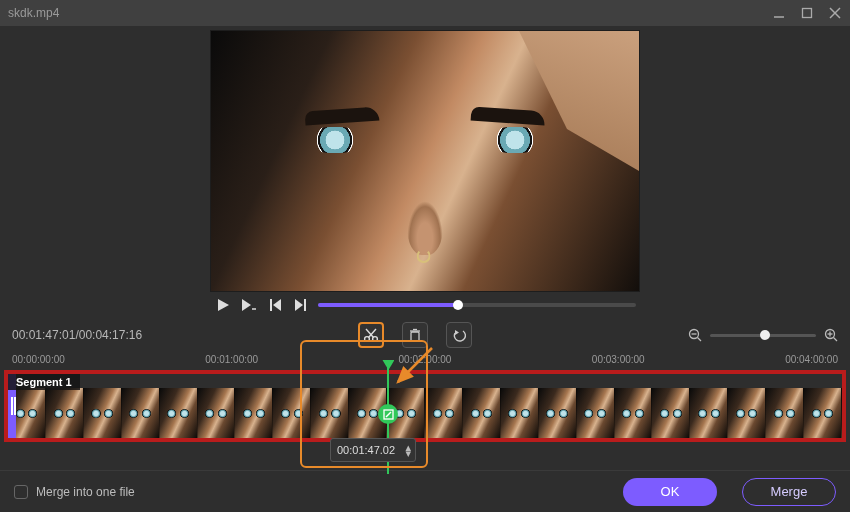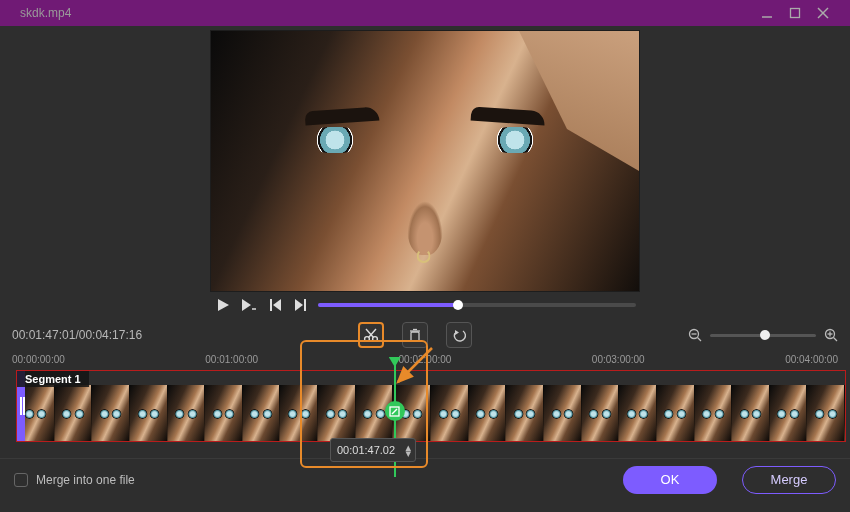--- a/index.html
+++ b/index.html
@@ -5,21 +5,21 @@
   * { box-sizing: border-box; margin: 0; padding: 0; }
   body {
     width: 850px; height: 512px;
     background: #2e2e2e;
     font-family: -apple-system, Segoe UI, Arial, sans-serif;
     font-size: 12px; color: #c9c9c9;
     overflow: hidden; position: relative;
   }
   .titlebar {
     height: 26px; display: flex; align-items: center;
-    padding: 0 20px; background: #701a75;
+    padding: 0 8px; background: #404040;
     justify-content: space-between;
   }
   .titlebar .title { color: #9a9a9a; font-size: 12px; }
   .winbtns { display: flex; gap: 14px; color: #9a9a9a; }
   .winbtn { width: 14px; height: 14px; display:flex; align-items:center; justify-content:center; cursor:pointer;}
   .preview-wrap {
     display:flex; flex-direction: column; align-items:center;
     margin-top: 4px;
   }
   .preview {
@@ -57,22 +57,22 @@
   }
   .toolbtn.highlighted{ border:2px solid #e88a2a; }
   .zoombar{ display:flex; align-items:center; gap:8px; width:150px;}
   .zoomtrack{ flex:1; height:3px; background:#555; border-radius:2px; position:relative;}
   .zoomknob{ position:absolute; left:52%; top:50%; width:10px; height:10px; background:#eee; border-radius:50%; transform:translate(-50%,-50%);}
   .ruler{
     position:relative; height:14px; padding:0 12px;
     display:flex; justify-content:space-between; color:#9a9a9a; font-size:10px;
   }
   .timeline-wrap{
-    position:relative; margin:2px 4px 0 16px; height:72px;
-    border:1px solid #b91c1c;
+    position:relative; margin:2px 4px 0 4px; height:72px;
+    border:4px solid #b91c1c;
   }
   .seg-label{
     position:absolute; left:0; top:0; background:rgba(20,20,20,0.85);
     color:#fff; font-size:11px; font-weight:600; padding:2px 8px; z-index:3;
   }
   .thumbs{ position:absolute; left:0; right:0; top:14px; bottom:0; display:flex;}
   .thumb{ flex:1; min-width:0; position:relative; overflow:hidden;
     background:linear-gradient(115deg,#0a0a0a 0%,#3b2a1e 30%,#a6764f 50%,#d8b28e 58%,#6b4930 70%,#0d0a08 100%);
     border-right:1px solid rgba(0,0,0,0.35);
   }
@@ -92,21 +92,21 @@
   }
   .arrow{ position:absolute; left:392px; top:342px; z-index:7; pointer-events:none;}
   .timebox{
     position:absolute; left:330px; top:438px;
     width:86px; height:24px; border:1px solid #555; border-radius:3px;
     display:flex; align-items:center; justify-content:space-between;
     padding:0 4px 0 6px; background:#333; color:#ddd; font-size:11px; z-index:5;
   }
   .timebox .stepper{ display:flex; flex-direction:column; line-height:6px; color:#bbb; cursor:pointer;}
   .bottombar{
-    position:absolute; left:0; right:0; bottom:12px; height:42px;
+    position:absolute; left:0; right:0; bottom:0; height:42px;
     display:flex; align-items:center; padding:0 14px;
     border-top:1px solid #3a3a3a; background:#2e2e2e;
   }
   .chk{ width:14px; height:14px; border:1px solid #666; border-radius:3px; margin-right:8px; cursor:pointer;}
   .merge-label{ color:#bdbdbd; font-size:12px;}
   .btns{ margin-left:auto; display:flex; gap:25px;}
   .btn{ width:94px; height:28px; border-radius:16px; display:flex; align-items:center; justify-content:center;
     font-size:13px; cursor:pointer;}
   .btn.ok{ background:#7d5cff; color:#fff;}
   .btn.cancel{ background:transparent; border:1.5px solid #7d5cff; color:#d6ccff;}

